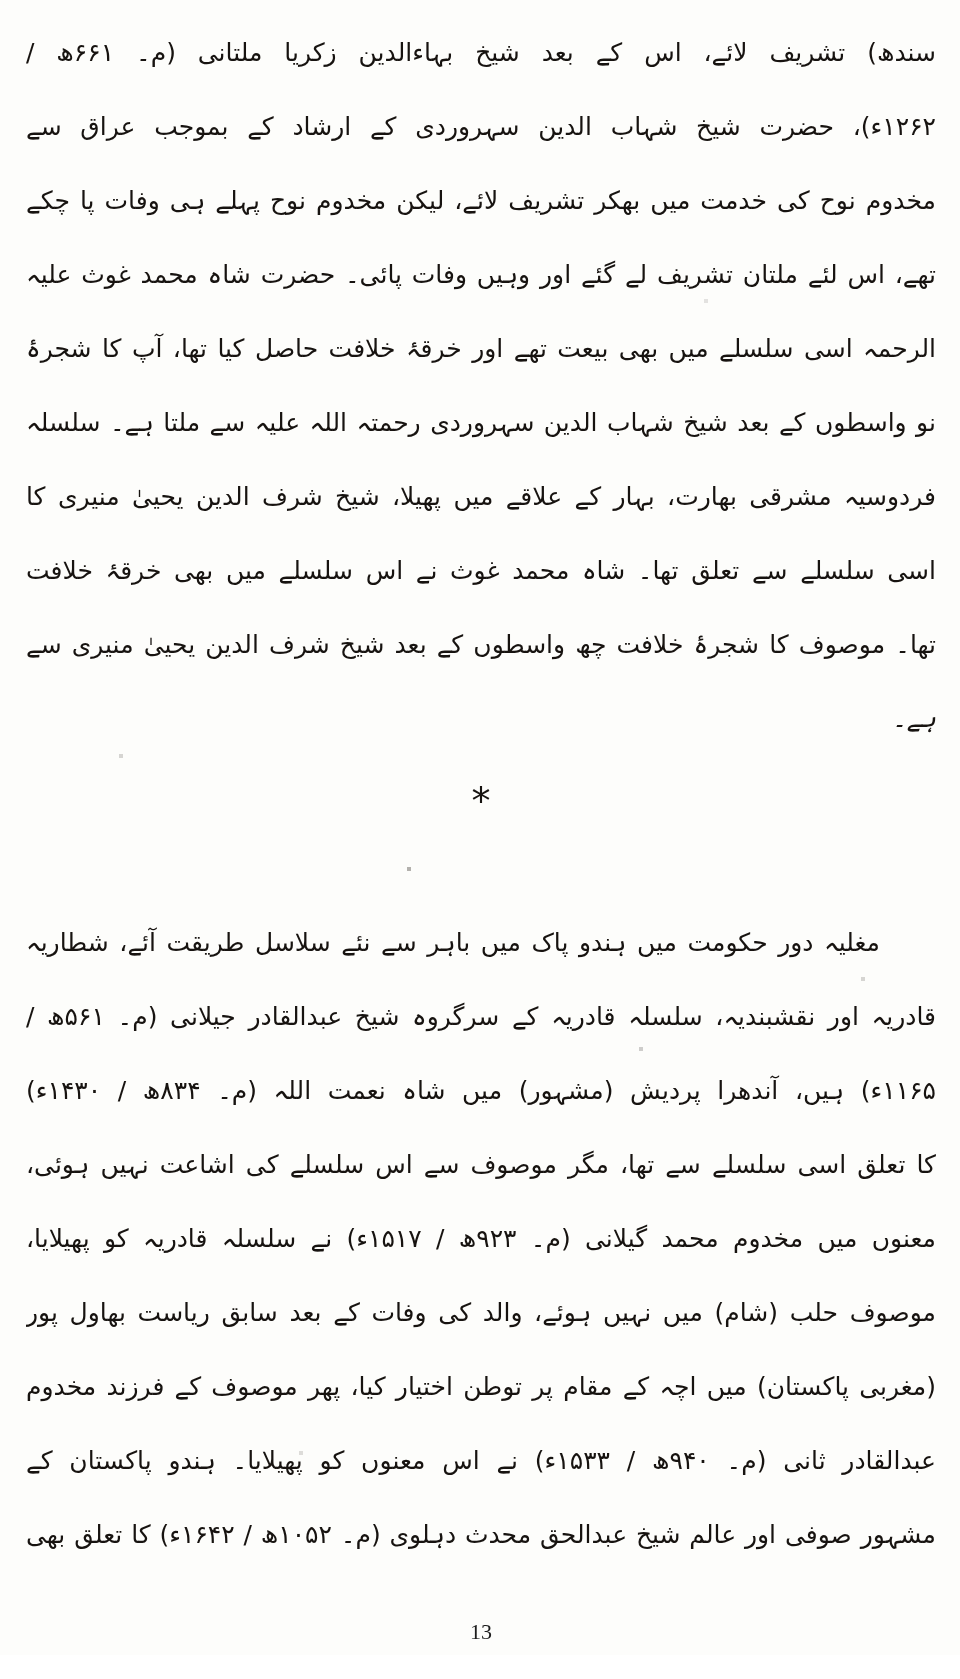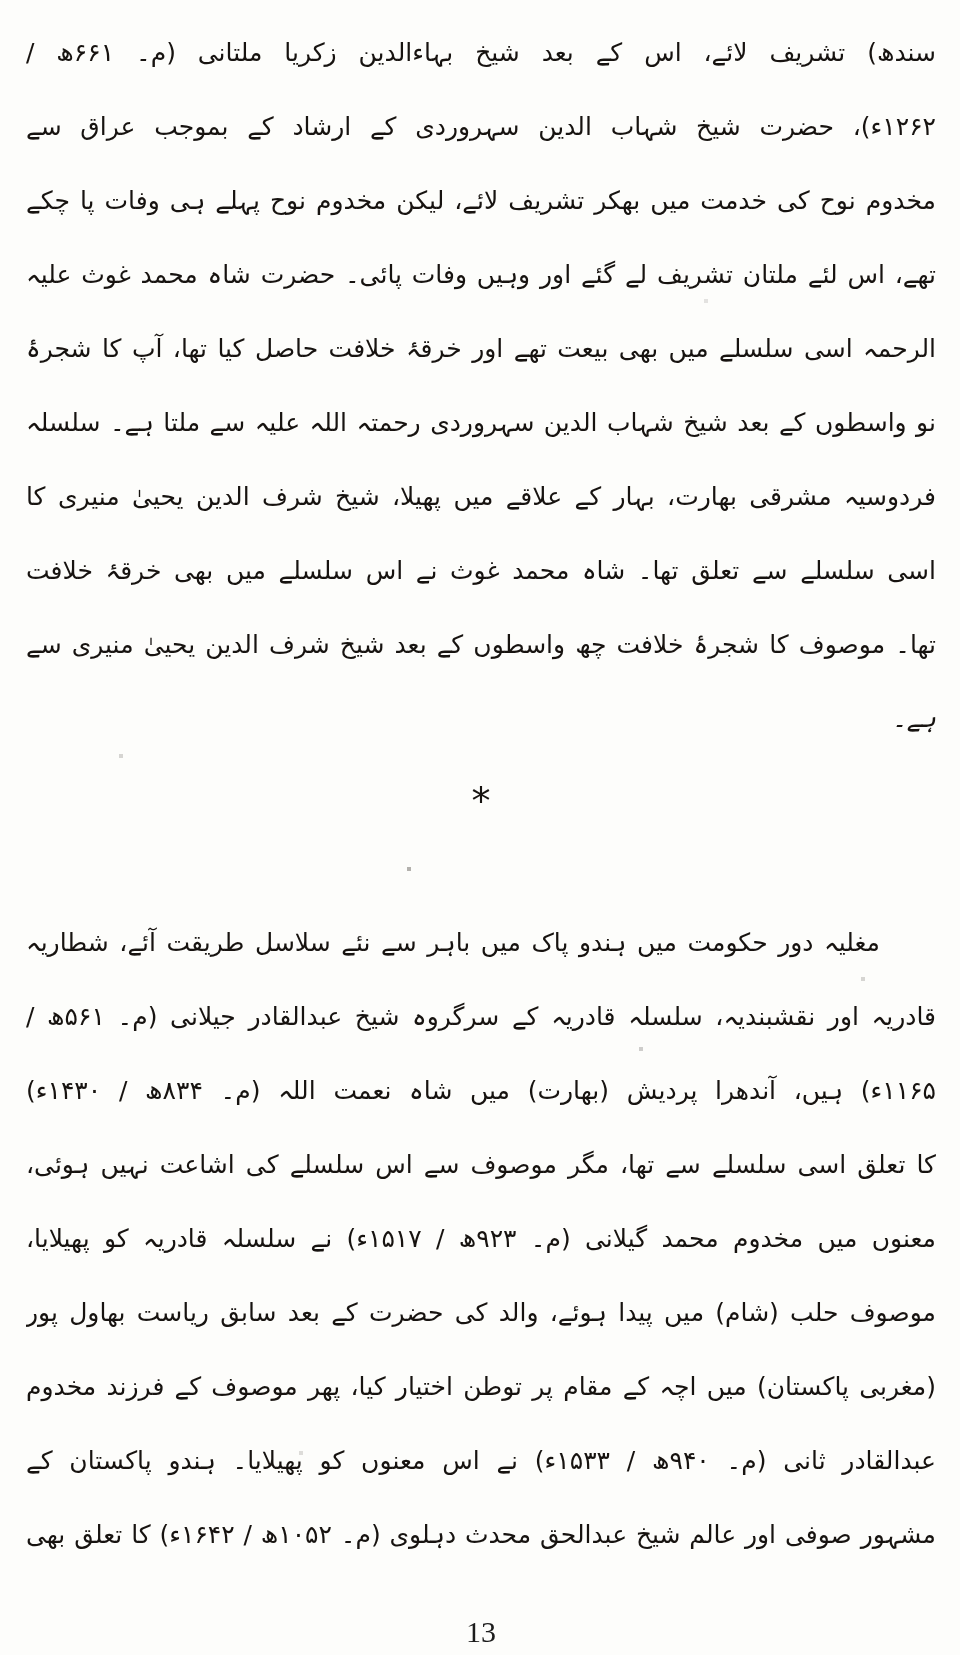--- a/index.html
+++ b/index.html
@@ -63,21 +63,21 @@
   }
   .para2 {
     margin-top: 60px;
   }
   .page-number {
     margin-top: 40px;
     height: 40px;
     line-height: 40px;
     text-align: center;
     font-family: "Liberation Serif", serif;
-    font-size: 30px;
+    font-size: 22px;
     color: #1c1c1c;
   }
 </style>
 </head>
 <body>
 
 <div class="page">
 
   <div class="para1">
     <div class="urdu-line" dir="rtl">سندھ) تشریف لائے، اس کے بعد شیخ بہاءالدین زکریا ملتانی (م۔ ۶۶۱ھ /</div>
@@ -90,24 +90,24 @@
     <div class="urdu-line" dir="rtl">اسی سلسلے سے تعلق تھا۔ شاہ محمد غوث نے اس سلسلے میں بھی خرقۂ خلافت حاصل کیا</div>
     <div class="urdu-line" dir="rtl">تھا۔ موصوف کا شجرۂ خلافت چھ واسطوں کے بعد شیخ شرف الدین یحییٰ منیری سے ملتا</div>
     <div class="urdu-line para-end" dir="rtl">ہے۔</div>
   </div>
 
   <div class="separator">*</div>
 
   <div class="para2">
     <div class="urdu-line first-indent" dir="rtl">مغلیہ دور حکومت میں ہندو پاک میں باہر سے نئے سلاسل طریقت آئے، شطاریہ</div>
     <div class="urdu-line" dir="rtl">قادریہ اور نقشبندیہ، سلسلہ قادریہ کے سرگروہ شیخ عبدالقادر جیلانی (م۔ ۵۶۱ھ /</div>
-    <div class="urdu-line" dir="rtl">۱۱۶۵ء) ہیں، آندھرا پردیش (بھارت) میں شاہ نعمت اللہ (م۔ ۸۳۴ھ / ۱۴۳۰ء)</div>
+    <div class="urdu-line" dir="rtl">۱۱۶۵ء) ہیں، آندھرا پردیش (مشہور) میں شاہ نعمت اللہ (م۔ ۸۳۴ھ / ۱۴۳۰ء)</div>
     <div class="urdu-line" dir="rtl">کا تعلق اسی سلسلے سے تھا، مگر موصوف سے اس سلسلے کی اشاعت نہیں ہوئی، صحیح</div>
     <div class="urdu-line" dir="rtl">معنوں میں مخدوم محمد گیلانی (م۔ ۹۲۳ھ / ۱۵۱۷ء) نے سلسلہ قادریہ کو پھیلایا،</div>
-    <div class="urdu-line" dir="rtl">موصوف حلب (شام) میں پیدا ہوئے، والد کی حضرت کے بعد سابق ریاست بھاول پور</div>
+    <div class="urdu-line" dir="rtl">موصوف حلب (شام) میں نہیں ہوئے، والد کی وفات کے بعد سابق ریاست بھاول پور</div>
     <div class="urdu-line" dir="rtl">(مغربی پاکستان) میں اچہ کے مقام پر توطن اختیار کیا، پھر موصوف کے فرزند مخدوم</div>
     <div class="urdu-line" dir="rtl">عبدالقادر ثانی (م۔ ۹۴۰ھ / ۱۵۳۳ء) نے اس معنوں کو پھیلایا۔ ہندو پاکستان کے</div>
     <div class="urdu-line" dir="rtl">مشہور صوفی اور عالم شیخ عبدالحق محدث دہلوی (م۔ ۱۰۵۲ھ / ۱۶۴۲ء) کا تعلق بھی</div>
   </div>
 
   <div class="page-number">13</div>
 
 </div>
 
 </body></html>

